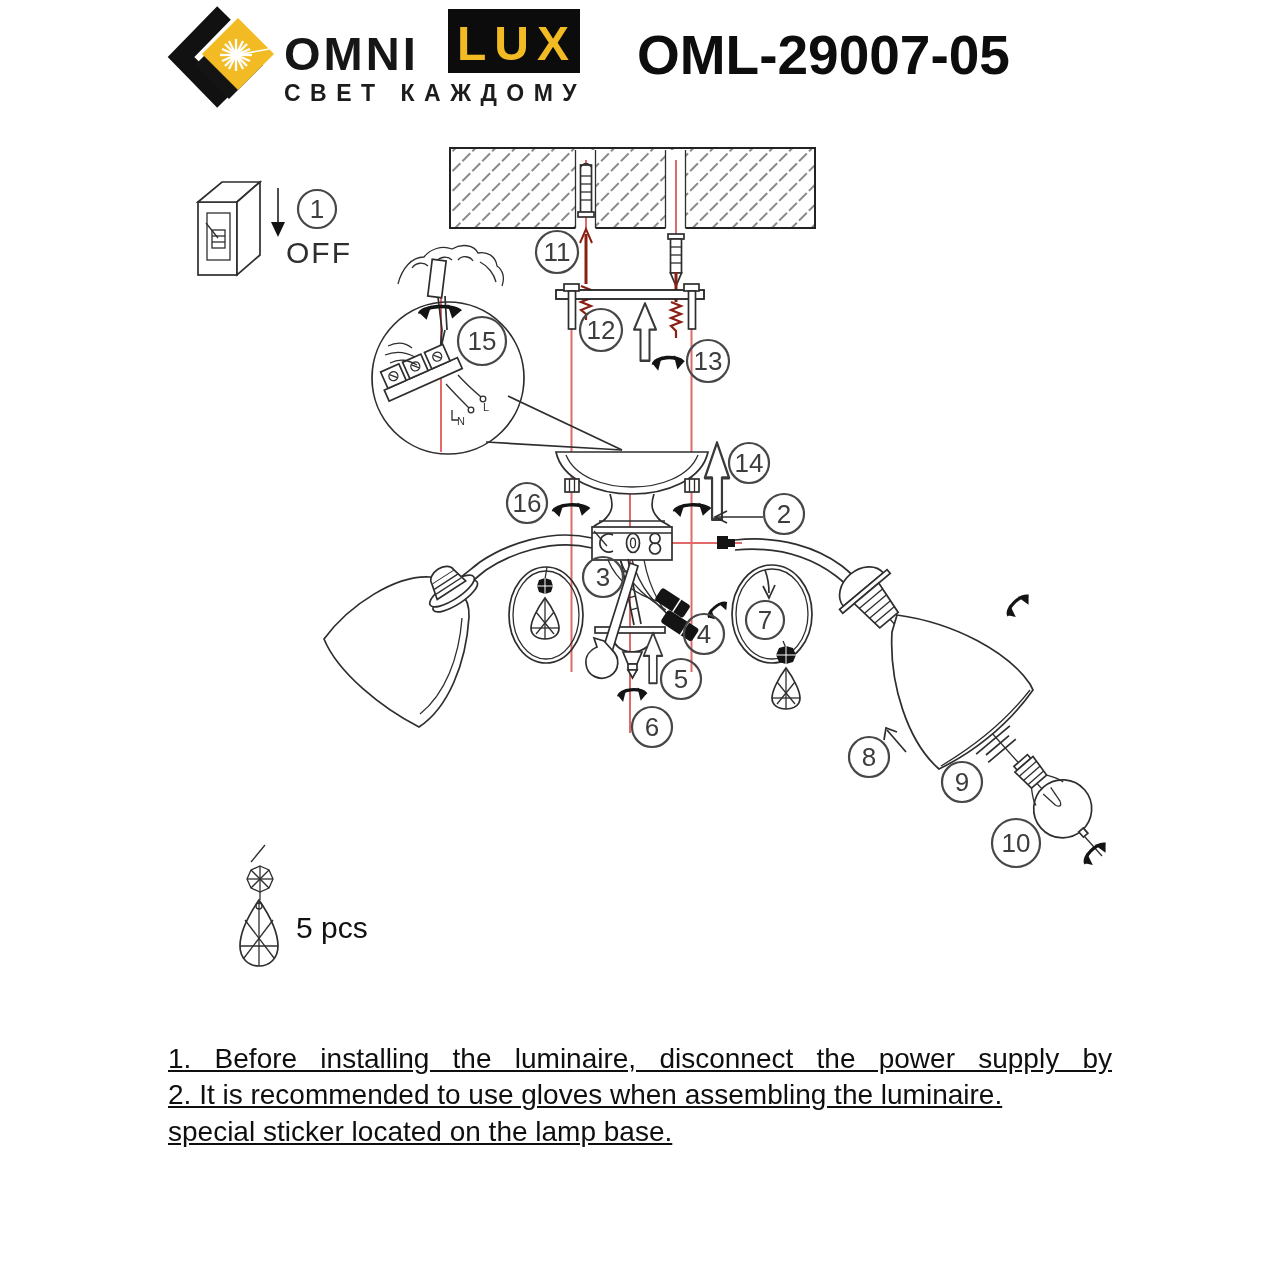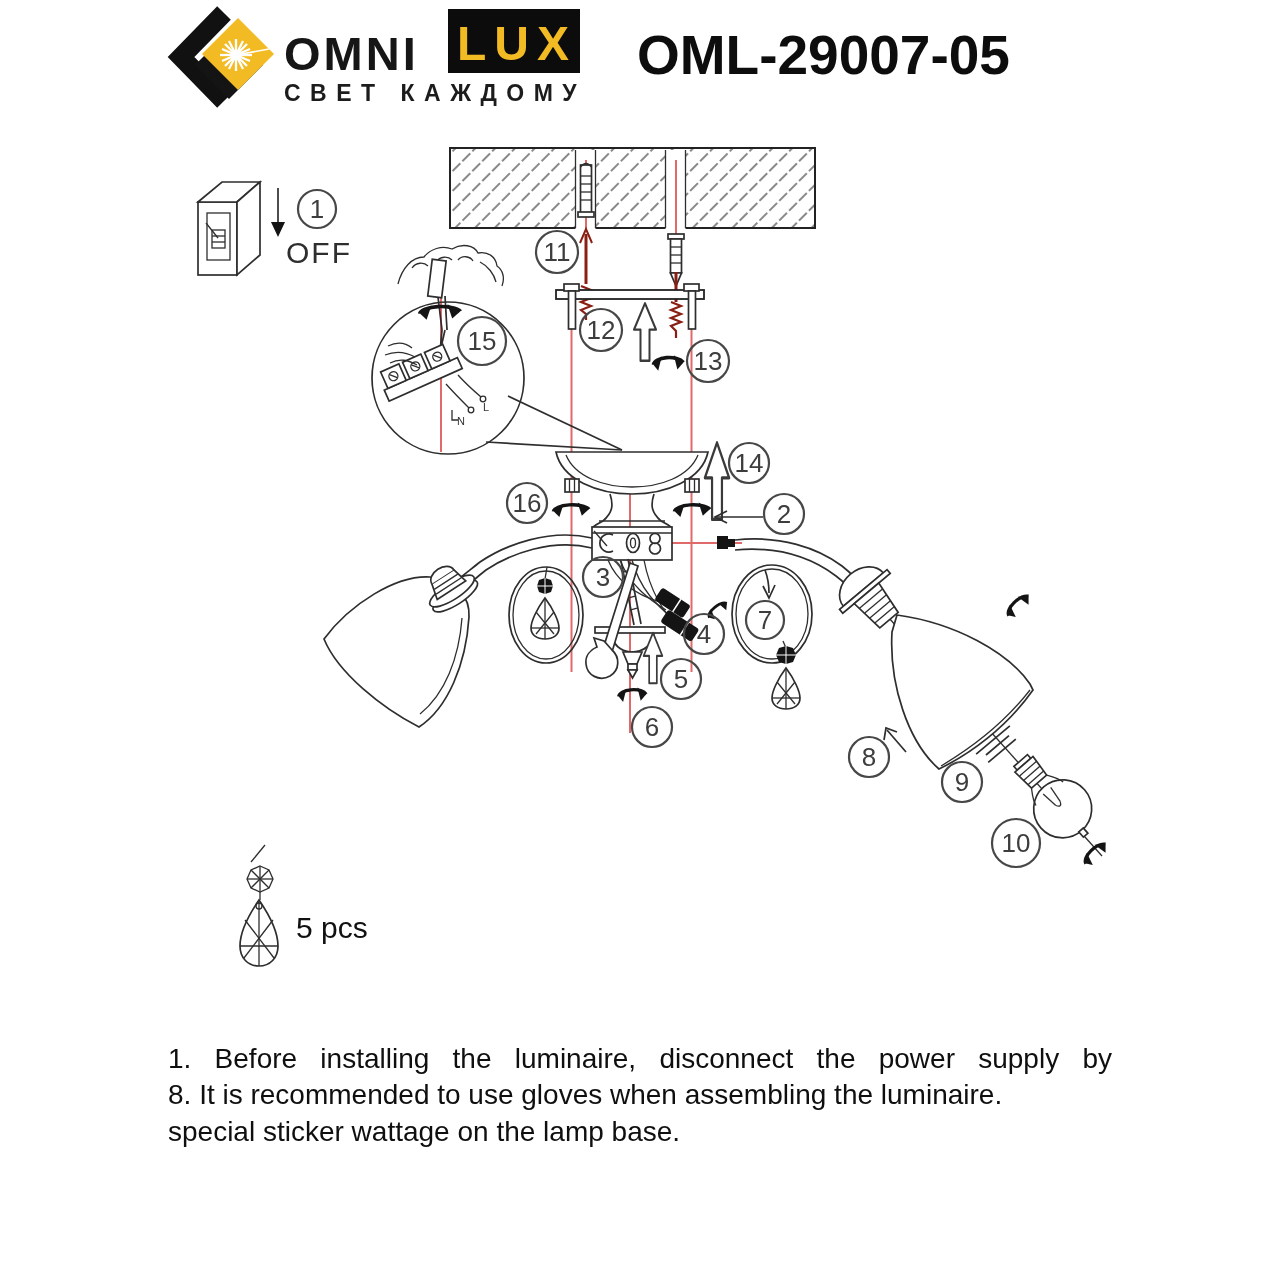--- a/index.html
+++ b/index.html
@@ -25,21 +25,21 @@
   .brand-txt{font-size:47px;font-weight:bold;letter-spacing:3px;fill:#161616;}
   .lux-txt{font-size:48px;font-weight:bold;letter-spacing:8px;fill:var(--brand-yellow);text-anchor:middle;}
   .tagline-txt{font-size:23px;font-weight:bold;letter-spacing:9.5px;fill:#1c1c1c;}
   .model-txt{font-size:55px;font-weight:bold;fill:#0d0d0d;}
   .off-txt{font-size:30px;fill:#2e2e2e;letter-spacing:2px;}
   .pcs-txt{font-size:30px;fill:#111;}
   .wire-lab{font-size:11px;fill:#333;text-anchor:middle;}
   .yellow-fill{fill:var(--brand-yellow);}
   
   .instr{position:absolute;left:168px;top:1041px;width:944px;font-size:28px;
-         line-height:36.4px;color:#0f0f0f;white-space:nowrap;}
+         line-height:36.4px;color:#0f0f0f;white-space:nowrap;text-decoration:underline;}
   .instr .jl{text-align:justify;text-align-last:justify;}
 </style>
 </head>
 <body>
 
 <div class="page">
 
 <svg width="1280" height="1280" viewBox="0 0 1280 1280">
   <defs>
     <pattern id="hatch" patternUnits="userSpaceOnUse" width="14" height="14" patternTransform="rotate(45)">
@@ -462,17 +462,17 @@
     <g transform="translate(527,503)">
       <circle class="co" r="20"></circle>
           <text class="co-num" dominant-baseline="central">16</text>
         </g>
   </g>
 </svg>
 
 
 <div class="instr">
   <div class="jl">1. Before installing the luminaire, disconnect the power supply by</div>
-  <div>8. It is recommended to use gloves when assembling the luminaire.</div>
-  <div>special sticker wattage on the lamp base.</div>
+  <div>2. It is recommended to use gloves when assembling the luminaire.</div>
+  <div>special sticker located on the lamp base.</div>
 </div>
 
 </div>
 
 </body></html>

